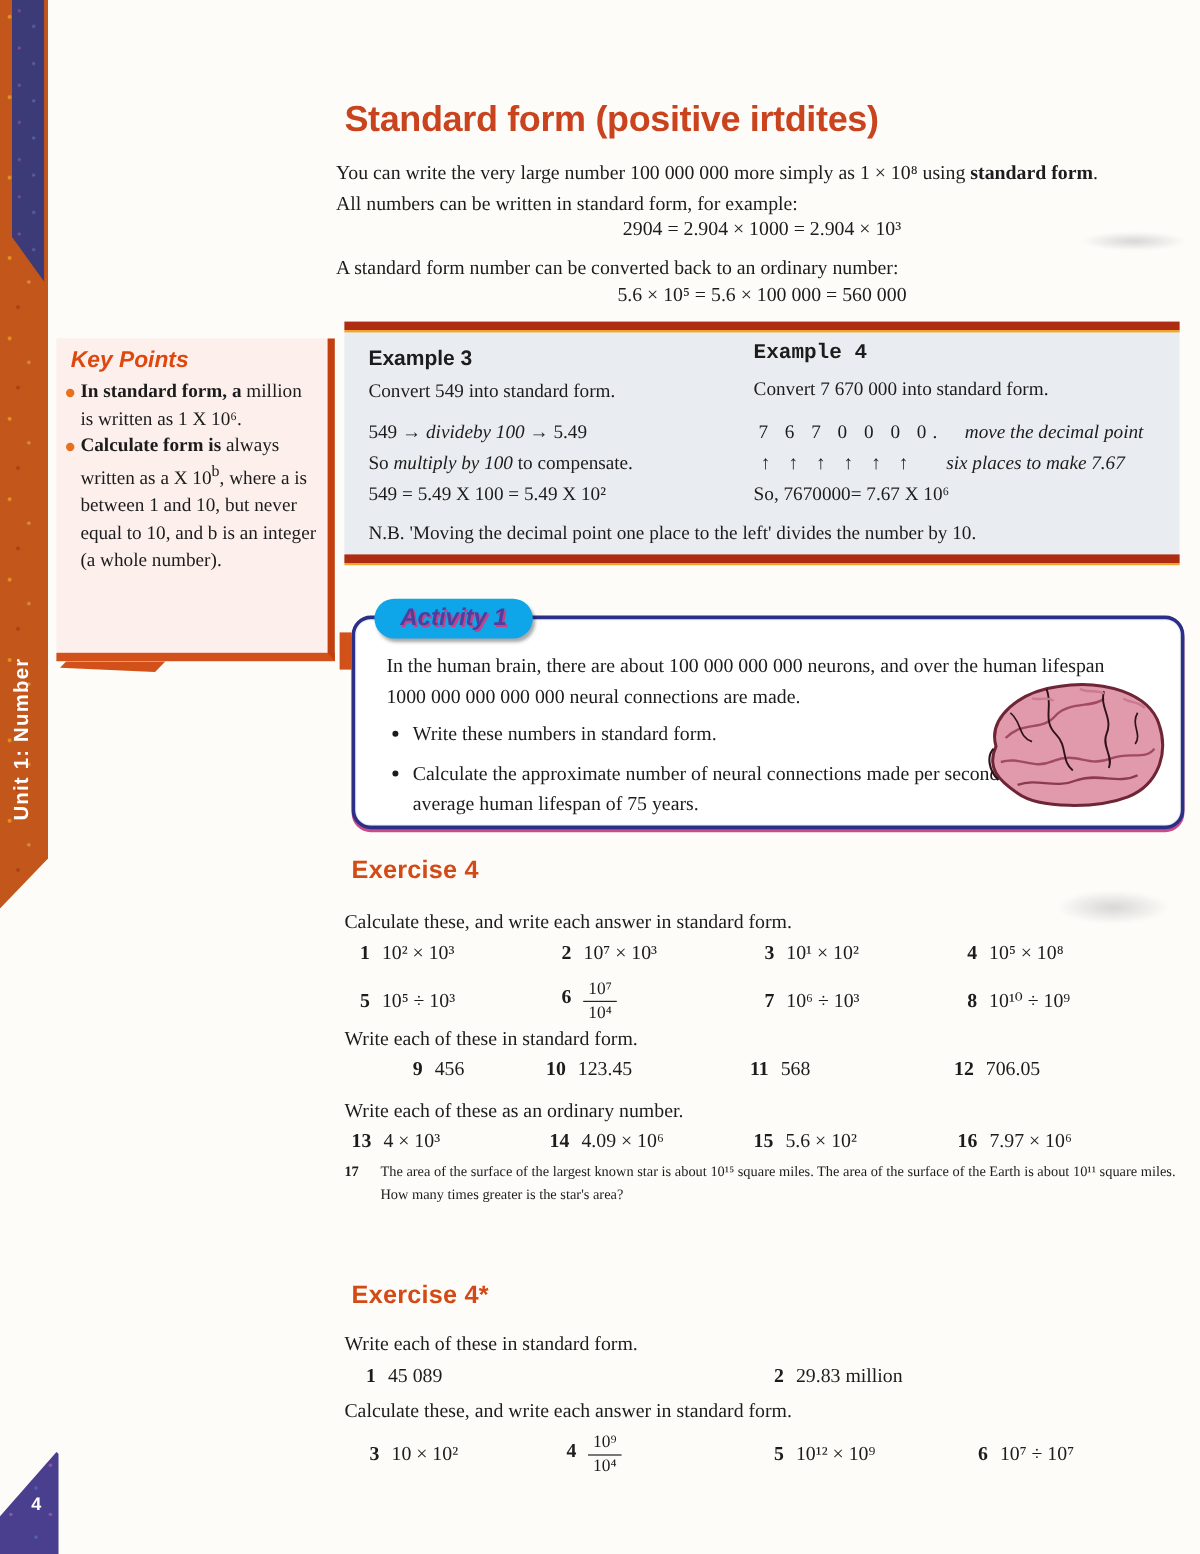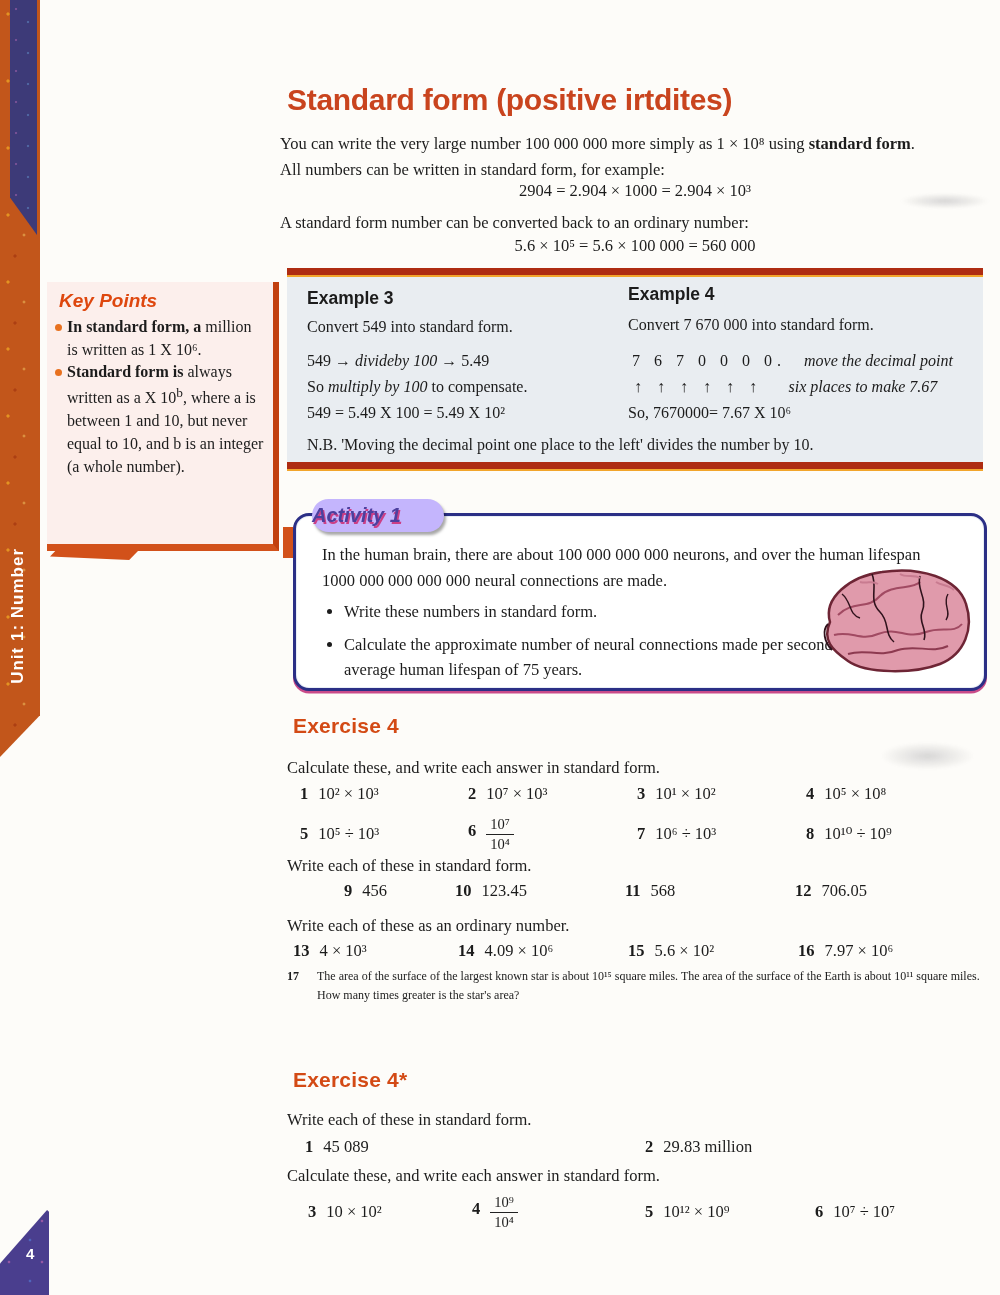--- a/index.html
+++ b/index.html
@@ -55,22 +55,22 @@
   .bar.bot{bottom:0;}
   .exm-head{font:bold 17.5px "Liberation Sans",sans-serif;}
   .exm{font-size:16px;}
   .it{font-style:italic;}
   .digits{letter-spacing:5px;font-size:16px;}
   .arrows{letter-spacing:5.5px;font-size:16px;color:#222;}
 
   
   .activity-box{left:293px;top:513px;width:688px;height:172px;border:3px solid #2b2f86;border-radius:16px;
                 background:#fff;box-shadow:0 2.5px 0 #c94b8a, inset 0 0 0 1px #e8eef5;}
-  .act-pill{position:absolute;left:16px;top:-17px;width:132px;height:33px;background:#c4b5fd;border-radius:17px;
-            box-shadow:2px 3px 3px rgba(0,0,0,.35);}
+  .act-pill{position:absolute;left:16px;top:-17px;width:132px;height:33px;background:#0ea5e9;border-radius:17px;
+            box-shadow:2px 3px 3px rgba(0,0,0,.35);text-align:center;}
   .act-pill span{font:italic 900 20px "Liberation Sans",sans-serif;color:#4d3f9e;
             text-shadow:1.5px 1.5px 0 #cc3f86;line-height:33px;}
   .act-text{position:absolute;left:26px;top:26px;width:620px;font-size:16.5px;line-height:1.55;}
   .act-list{position:absolute;left:30px;top:84px;width:540px;margin:0;padding:0 0 0 18px;font-size:16.5px;line-height:1.5;}
   .act-list li{margin-bottom:8px;}
   .brain{position:absolute;right:8px;top:44px;}
 
   
   .instr{left:287px;font-size:16.5px;}
   .prow{left:287px;width:700px;height:30px;}
@@ -106,36 +106,36 @@
     <span>All numbers can be written in standard form, for example:</span>
   </div>
   <div class="abs eq center" style="top:181px;">2904 = 2.904 × 1000 = 2.904 × 10³</div>
   <div class="abs body-text" style="left:280px;top:210px;">A standard form number can be converted back to an ordinary number:</div>
   <div class="abs eq center" style="top:236px;">5.6 × 10⁵ = 5.6 × 100 000 = 560 000</div>
 
   <div class="abs kp-panel">
     <div class="kp-head">Key Points</div>
     <ul class="kp-list">
       <li><b>In standard form, a</b><span> million is written as 1 X 10⁶.</span></li>
-      <li><b>Standard form is</b><span> always written as a X 10</span><sup>b</sup><span>, where a is between 1 and 10, but never equal to 10, and b is an integer (a whole number).</span></li>
+      <li><b>Calculate form is</b><span> always written as a X 10</span><sup>b</sup><span>, where a is between 1 and 10, but never equal to 10, and b is an integer (a whole number).</span></li>
     </ul>
   </div>
   <div class="abs kp-tail"></div>
 
   <div class="abs example-box">
     <div class="bar top"></div>
     <div class="bar bot"></div>
 
     <div class="abs exm-head" style="left:20px;top:20px;">Example 3</div>
     <div class="abs exm" style="left:20px;top:50px;">Convert 549 into standard form.</div>
     <div class="abs exm nowrap" style="left:20px;top:84px;"><span>549 → </span><span class="it">divideby 100</span><span> → 5.49</span></div>
     <div class="abs exm nowrap" style="left:20px;top:110px;"><span>So </span><span class="it">multiply by 100</span><span> to compensate.</span></div>
     <div class="abs exm nowrap" style="left:20px;top:136px;">549 = 5.49 X 100 = 5.49 X 10²</div>
 
-    <div class="abs exm-head" style="left:341px;top:16px;">Example 4</div>
+    <div class="abs exm-head" style="left:341px;top:16px;font-family:Liberation Mono, monospace;">Example 4</div>
     <div class="abs exm" style="left:341px;top:48px;">Convert 7 670 000 into standard form.</div>
     <div class="abs nowrap" style="left:345px;top:84px;">
       <span class="digits">7 6 7 0 0 0 0.</span>
       <span class="exm it" style="margin-left:14px;">move the decimal point</span>
     </div>
     <div class="abs nowrap" style="left:347px;top:110px;">
       <span class="arrows">↑ ↑ ↑ ↑ ↑ ↑</span>
       <span class="exm it" style="margin-left:22px;">six places to make 7.67</span>
     </div>
     <div class="abs exm nowrap" style="left:341px;top:136px;">So, 7670000= 7.67 X 10⁶</div>

